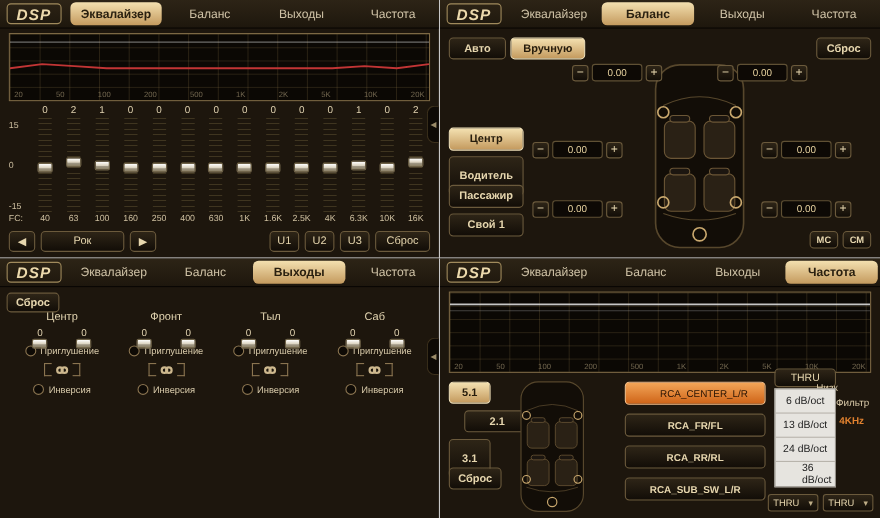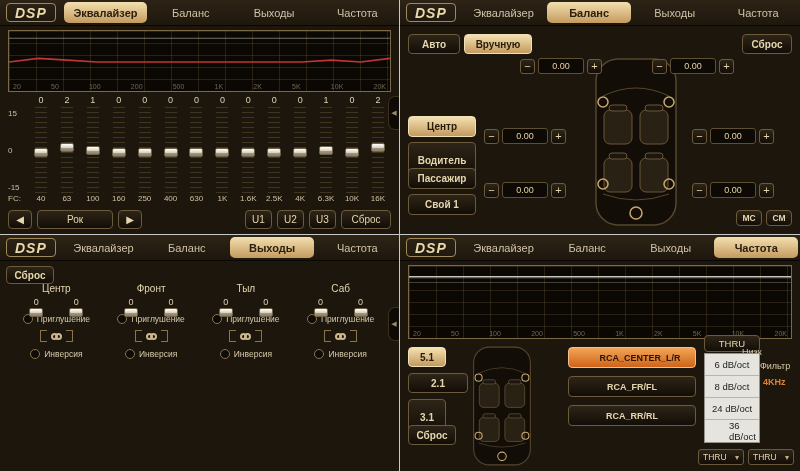--- a/index.html
+++ b/index.html
@@ -12,21 +12,21 @@
 
   
   .header { height:26px; display:flex; align-items:stretch; background:linear-gradient(#2d2416,#1e170d); border-bottom:1px solid #090603; }
   .logo { display:flex; align-items:center; color:#ecd9ac; font-weight:bold; font-style:italic; font-size:14px; letter-spacing:1px; border:1px solid #a08a5c; border-radius:4px; margin:3px 6px; padding:0 8px; }
   .tab { flex:1; display:flex; align-items:center; justify-content:center; color:#cfc2a6; font-size:11px; cursor:default; }
   .tab.active { background:linear-gradient(180deg,#f3e0b0,#c49a5e); color:#2a2010; border-radius:5px; margin:2px 2px; font-weight:bold; }
 
   
   .btn { background:linear-gradient(#2e2517,#120d07); border:1px solid #6b5a3c; border-radius:4px; color:#e6d6ae; font-size:10px; display:flex; align-items:center; justify-content:center; }
   .btn.on { background:linear-gradient(180deg,#f3e0b0,#c49a5e); color:#261c0c; border-color:#f0e0b8; font-weight:bold; }
-  .btn.hot { background:linear-gradient(180deg,#f2a558,#cf6418); color:#2a1505; border-color:#f7c08a; font-weight:bold;padding-left:16px; }
+  .btn.hot { background:linear-gradient(180deg,#f2a558,#cf6418); color:#2a1505; border-color:#f7c08a; font-weight:normal;padding-left:16px; }
   .abs { position:absolute;font-weight:bold; }
 
   
   .graph { position:relative; border:1px solid #7c6844; background-color:#0b0804;
     background-image: linear-gradient(rgba(150,125,75,.22) 1px, transparent 1px),
                       linear-gradient(90deg, rgba(150,125,75,.22) 1px, transparent 1px);
     background-size: 100% 12px, 27px 100%; }
   .graph svg { position:absolute; inset:0; width:100%; height:100%; }
   .axisrow { position:absolute; left:4px; right:4px; bottom:1px; display:flex; justify-content:space-between; font-size:7px; color:#bfae88; opacity:.55; }
 
@@ -528,21 +528,21 @@
         <span>500</span>
         <span>1K</span>
         <span>2K</span>
         <span>5K</span>
         <span>10K</span>
         <span>20K</span>
       </div>
     </div>
 
     <div class="btn on abs" style="left:8px; top:112px; width:38px; height:20px;">5.1</div>
-    <div class="btn abs" style="left:8px; top:138px; width:60px; height:20px;">2.1</div>
+    <div class="btn abs" style="left:22px; top:138px; width:60px; height:20px;">2.1</div>
     <div class="btn abs" style="left:8px; top:164px; width:38px; height:36px;">3.1</div>
     <div class="btn abs" style="left:8px; top:190px; width:48px; height:20px;">Сброс</div>
 
     <div class="car" style="left:62px; top:110px; width:80px; height:122px;">
       <svg viewBox="0 0 92 172">
         <rect x="6" y="3" width="80" height="166" rx="22" fill="#120d07" stroke="#57472c" stroke-width="1.5"></rect>
         <path d="M13 40 Q46 24 79 40" fill="none" stroke="#57472c"></path>
         <path d="M13 138 Q46 150 79 138" fill="none" stroke="#57472c"></path>
         <g fill="#2a2115" stroke="#6b5636">
           <rect x="14" y="54" width="28" height="34" rx="6"></rect>
@@ -562,25 +562,26 @@
           <circle cx="13" cy="128" r="5"></circle>
           <circle cx="79" cy="128" r="5"></circle>
           <circle cx="46" cy="157" r="6"></circle>
         </g>
       </svg>
     </div>
 
     <div class="btn hot abs" style="left:168px; top:112px; width:128px; height:21px; font-size:9px;">RCA_CENTER_L/R</div>
     <div class="btn abs" style="left:168px; top:141px; width:128px; height:21px; font-size:9px;">RCA_FR/FL</div>
     <div class="btn abs" style="left:168px; top:170px; width:128px; height:21px; font-size:9px;">RCA_RR/RL</div>
+    <div class="btn abs" style="left:168px; top:199px; width:128px; height:21px; font-size:9px;">RCA_SUB_SW_L/R</div>
 
     <div class="btn dd-sel">THRU</div>
     <div class="dd-list">
       <div class="dd-item">6 dB/oct</div>
-      <div class="dd-item">8 dB/oct</div>
+      <div class="dd-item">13 dB/oct</div>
       <div class="dd-item">24 dB/oct</div>
       <div class="dd-item">36 dB/oct</div>
     </div>
 
     <div class="flt1">Низк</div>
     <div class="flt2">Фильтр</div>
     <div class="fltv">4KHz</div>
 
     <div class="msel" style="left:298px; top:214px;">
       <span>THRU</span>

